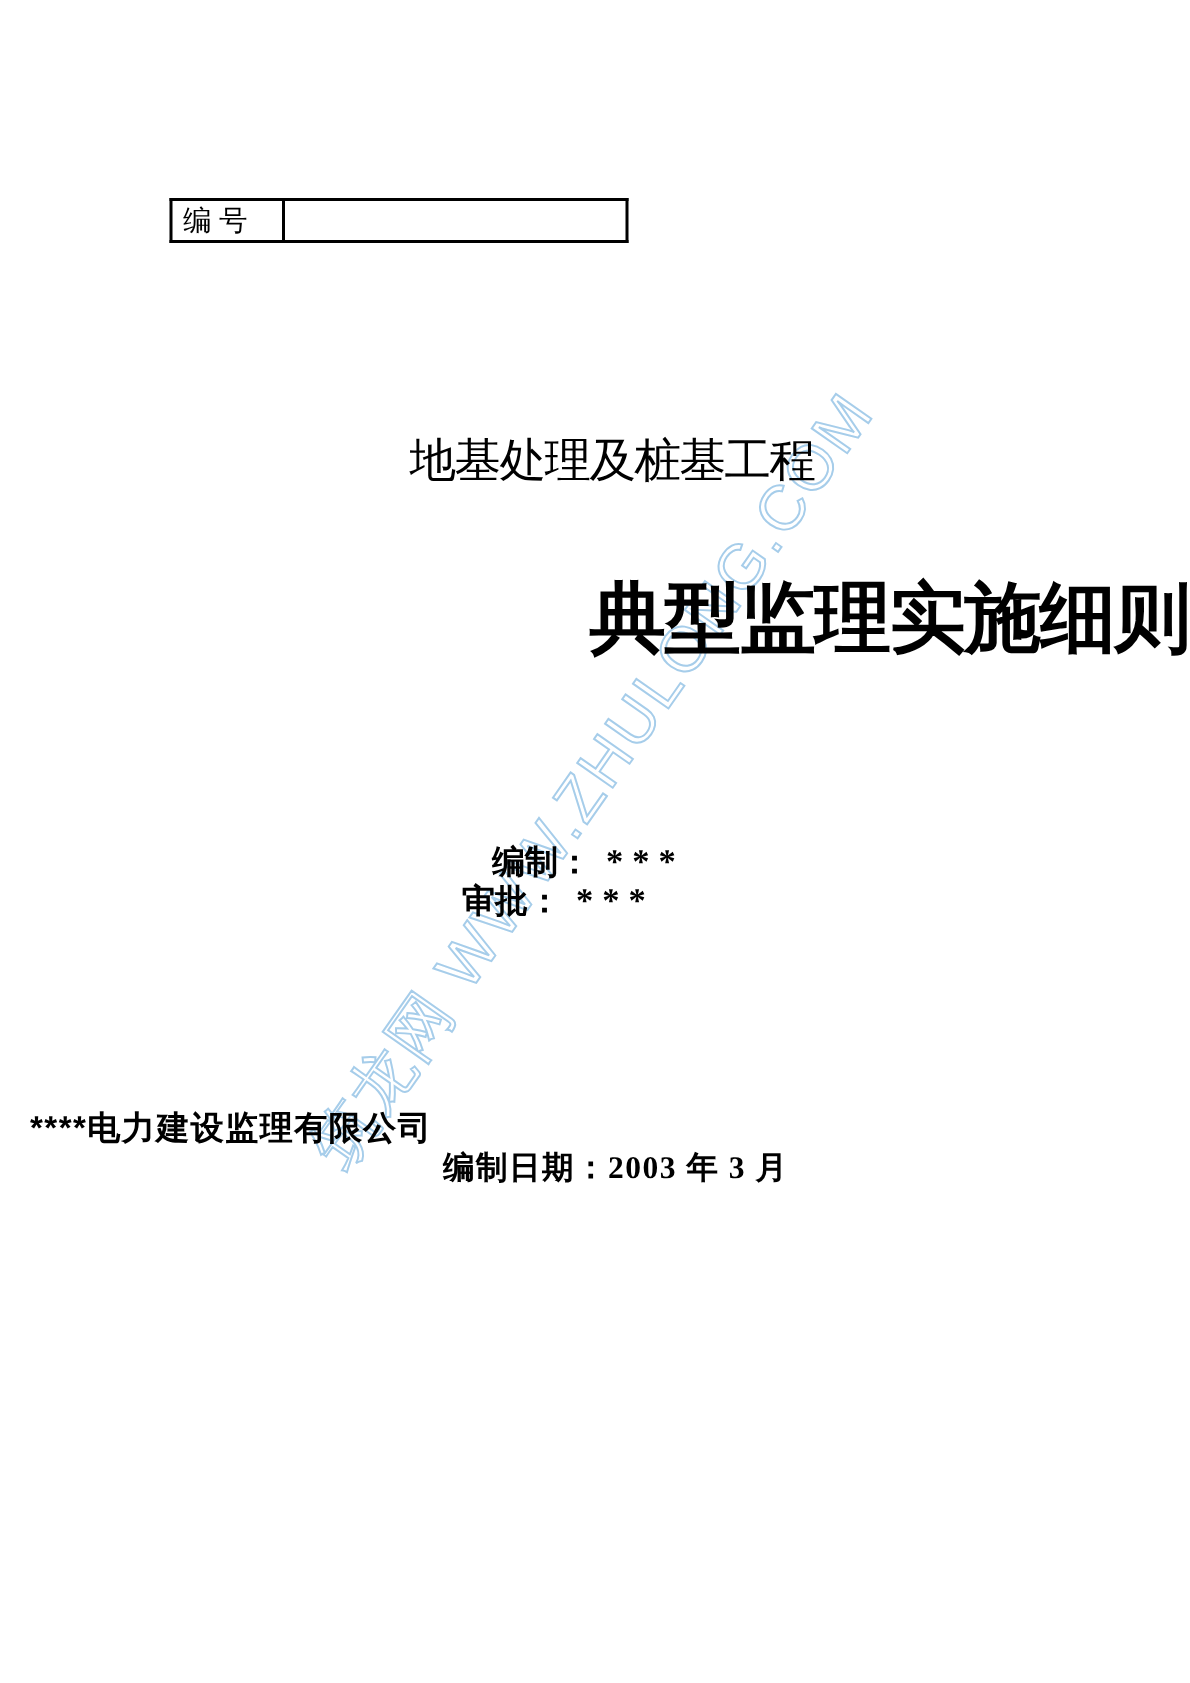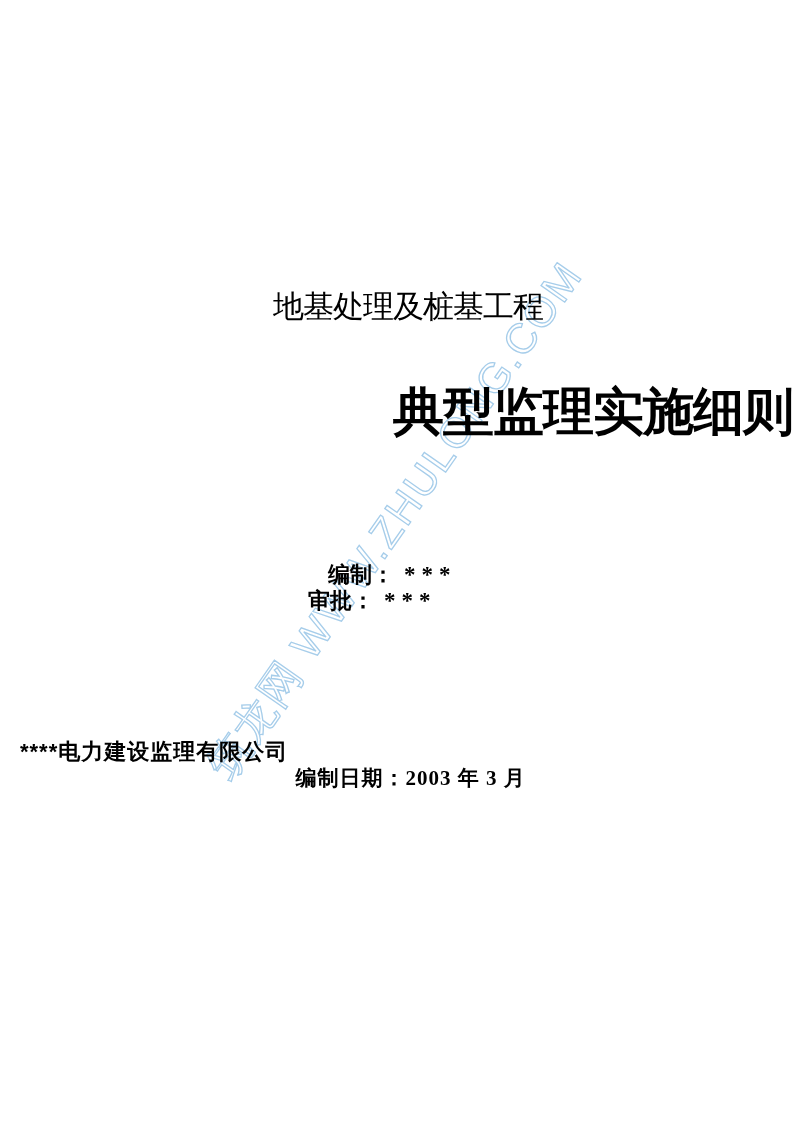--- a/index.html
+++ b/index.html
@@ -137,20 +137,24 @@
 <body>
 
 <div class="page">
 
   <div class="watermark" style="-webkit-text-stroke: 1.3px rgb(166, 205, 234);">筑龙网 WWW.ZHULONG.COM</div>
 
   <div class="content">
 
     <table class="info-table">
       <tbody>
+        <tr>
+          <td class="lbl">编号</td>
+          <td class="val"></td>
+        </tr>
       </tbody>
     </table>
 
     <div class="subtitle">地基处理及桩基工程</div>
 
     <div class="doc-title">典型监理实施细则</div>
 
     <div class="field field-compile">
       <span>编制：</span><span class="stars">***</span>
     </div>

